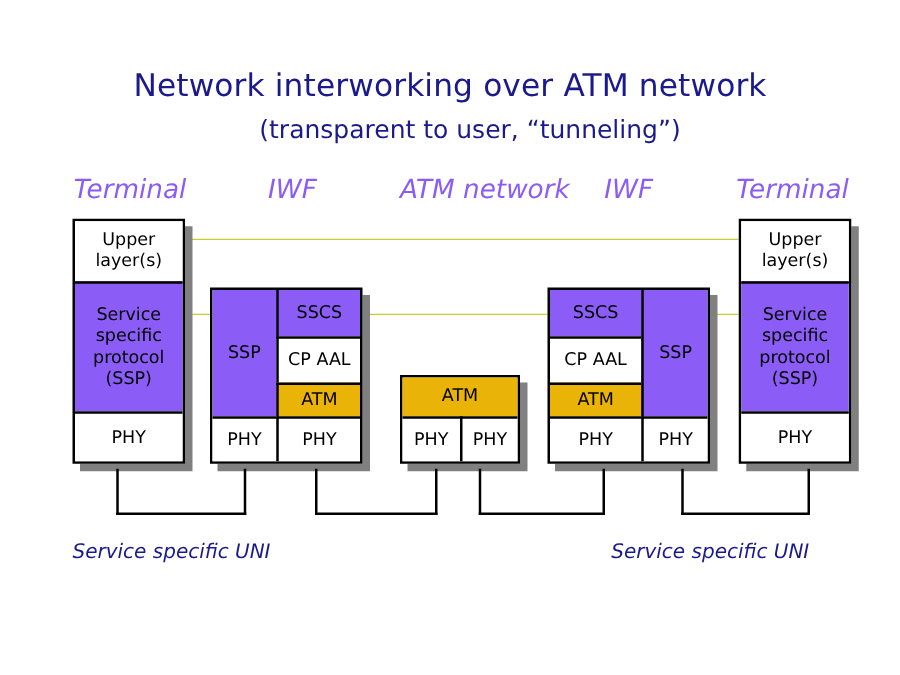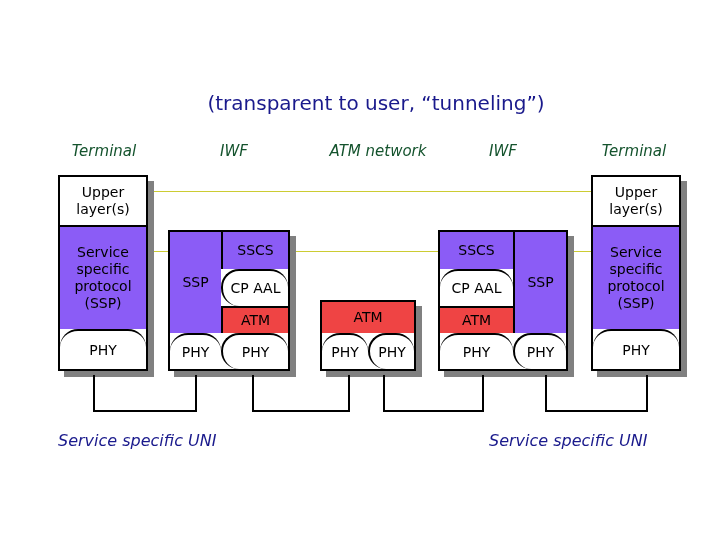--- a/index.html
+++ b/index.html
@@ -43,22 +43,22 @@
     font-size: 20px;
     line-height: 20px;
     white-space: nowrap;
     margin-left: 16px;
   }
 
   
   .colhdr {
     position: absolute;
     top: 141px;
-    color: #14532d;
-    font-size: 15px;
+    color: #8b5cf6;
+    font-size: 21px;
     font-style: italic;
     line-height: 20px;
     text-align: center;
     white-space: nowrap;
   }
 
   
   .footlbl {
     position: absolute;
     top: 430px;
@@ -85,23 +85,23 @@
     box-sizing: border-box;
     display: flex;
     align-items: center;
     justify-content: center;
     text-align: center;
     font-size: 14px;
     line-height: 17px;
     color: #000000;
     overflow: hidden;
   }
-  .cell.white  { background: #ffffff; border-radius: 18px; }
+  .cell.white  { background: #ffffff; }
   .cell.cyan   { background: #8b5cf6; }
-  .cell.yellow { background: #ef4444; }
+  .cell.yellow { background: #eab308; }
   .cell.bt { border-top: 2px solid #000000; }
   .cell.bl { border-left: 2px solid #000000; }
 
   
   .yline {
     position: absolute;
     height: 1px;
     background: #cccc33;
   }
   .uconn {
@@ -111,20 +111,21 @@
     border-right: 2px solid #000000;
     border-bottom: 2px solid #000000;
     background: transparent;
   }
 </style>
 </head>
 <body>
 
 <div id="stage">
 
+  <div class="title">Network interworking over ATM network</div>
   <div class="subtitle">(transparent to user, “tunneling”)</div>
 
   <div class="colhdr" style="left:58px;  width:92px;">Terminal</div>
   <div class="colhdr" style="left:178px; width:112px;">IWF</div>
   <div class="colhdr" style="left:320px; width:116px;">ATM network</div>
   <div class="colhdr" style="left:448px; width:110px;">IWF</div>
   <div class="colhdr" style="left:588px; width:92px;">Terminal</div>
 
   <div class="yline" style="left:150px; top:191px; width:441px;"></div>
   <div class="yline" style="left:150px; top:251px; width:441px;"></div>

